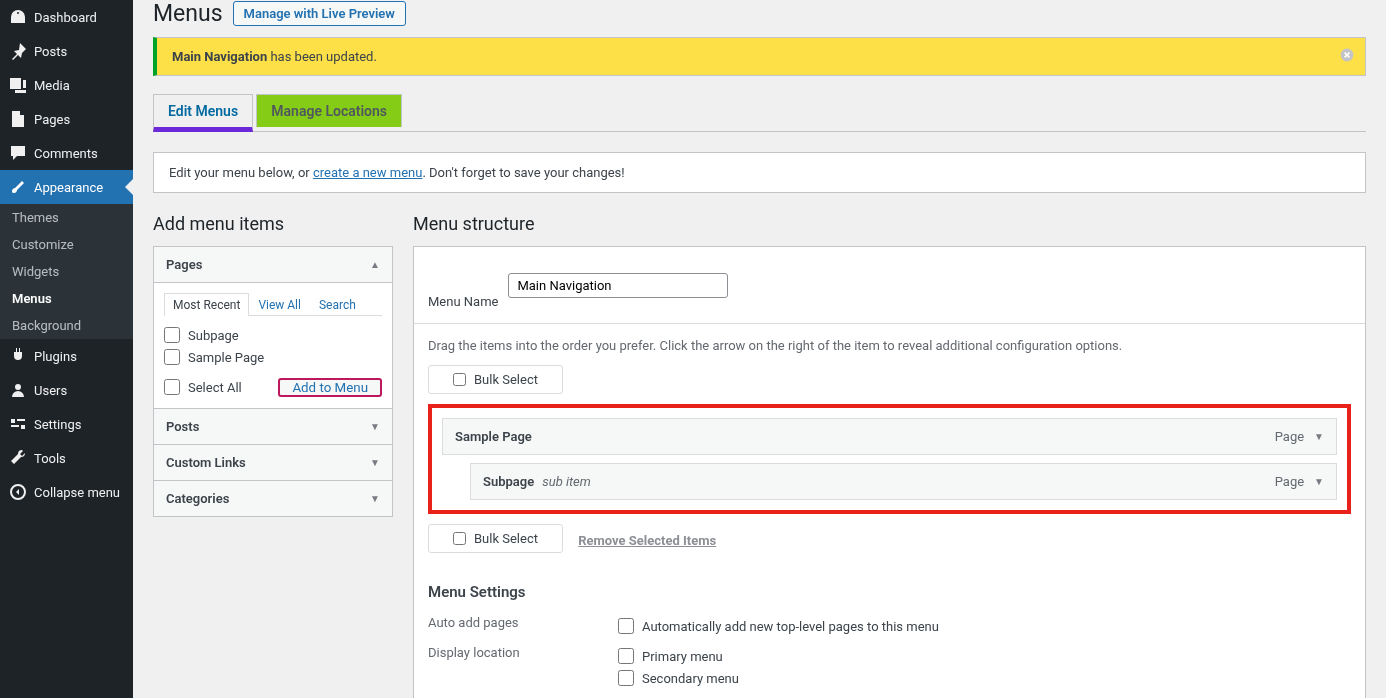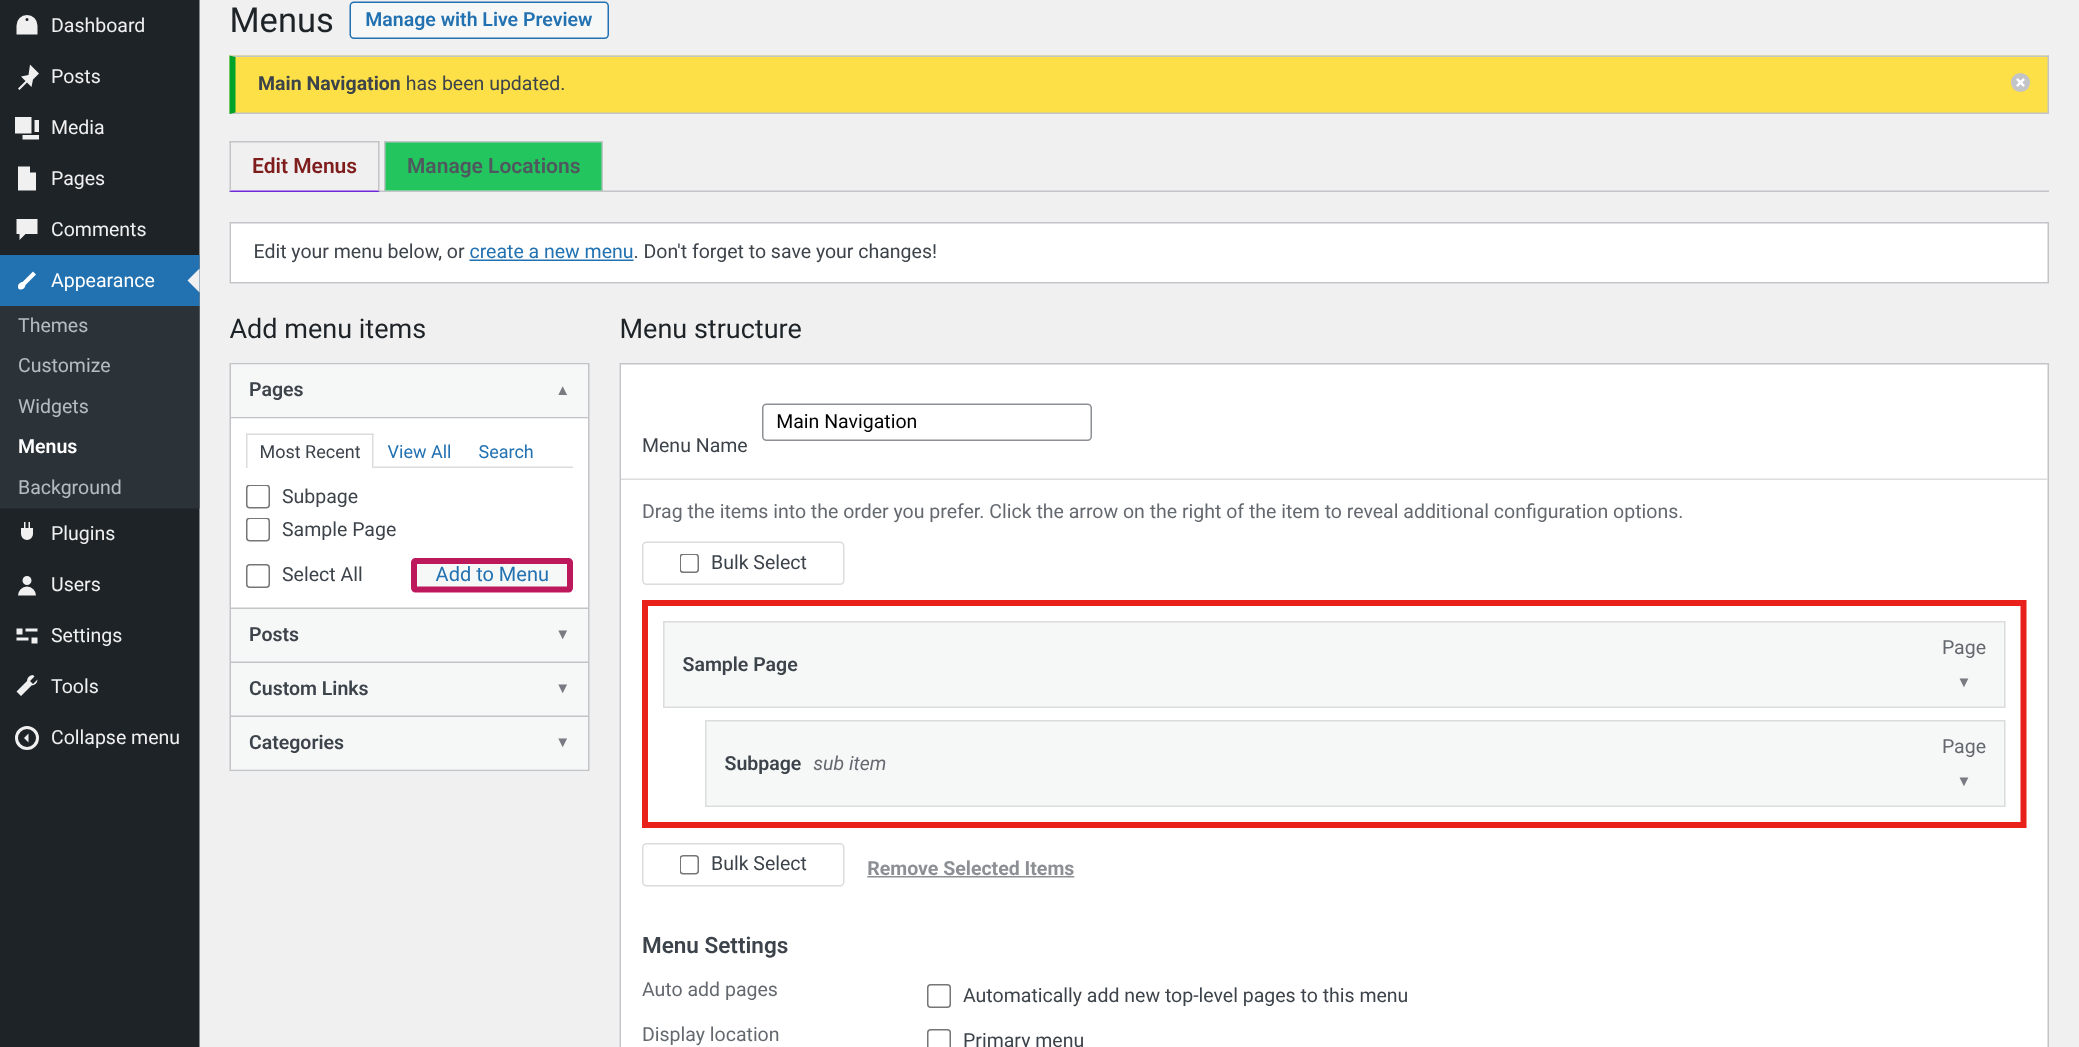--- a/index.html
+++ b/index.html
@@ -20,22 +20,22 @@
 #main { flex: 1; padding: 0 20px 20px; }
 .top-tabs { display: flex; justify-content: flex-end; gap: 6px; padding: 6px 0; }
 .screen-btn { background: #f6f7f7; border: 1px solid #c3c4c7; border-radius: 3px; padding: 3px 10px; font-size: 12px; color: #50575e; cursor: pointer; }
 .title-row { display: flex; align-items: center; gap: 10px; margin-bottom: 10px; }
 h1 { font-size: 23px; font-weight: 400; color: #1d2327; }
 .title-action { border: 1px solid #2271b1; color: #2271b1; background: #f6f7f7; padding: 4px 10px; border-radius: 3px; font-size: 13px; cursor: pointer; font-weight:600;}
 .notice { background: #fde047; border: 1px solid #c3c4c7; border-left: 4px solid #00a32a; padding: 11px 15px; margin-bottom: 18px; position: relative; }
 .notice-dismiss { position: absolute; right: 8px; top: 50%; transform: translateY(-50%); width: 20px; height: 20px; border: none; background: none; cursor: pointer; }
 
 .nav-tab-wrapper { border-bottom: 1px solid #c3c4c7; margin-bottom: 20px; }
-.nav-tab { display: inline-block; padding: 8px 14px; background: #22c55e; border: 1px solid #c3c4c7; border-bottom: none; margin-bottom: -1px; color: #50575e; cursor: pointer; font-size:14px; font-weight:600;}
-.nav-tab.active { background: #f0f0f1; border-bottom: 1px solid #6d28d9; color: #7f1d1d; }
+.nav-tab { display: inline-block; padding: 8px 14px; background: #84cc16; border: 1px solid #c3c4c7; border-bottom: none; margin-bottom: -1px; color: #50575e; cursor: pointer; font-size:14px; font-weight:600;}
+.nav-tab.active { background: #f0f0f1; border-bottom: 5px solid #6d28d9; color: #0369a1; }
 
 .info-box { background: #fff; border: 1px solid #c3c4c7; padding: 12px 15px; margin-bottom: 20px; }
 .info-box a { color: #2271b1; text-decoration: underline; cursor: pointer; }
 
 .cols { display: flex; gap: 20px; }
 .col-left { width: 240px; }
 .col-right { flex: 1; }
 h2 { font-size: 18px; font-weight: 400; margin-bottom: 12px; color: #1d2327; }
 h3 { font-size: 15px; font-weight: 600; margin: 20px 0 10px; }
 
@@ -43,37 +43,37 @@
 .acc-header { background: #f6f7f7; border-bottom: 1px solid #c3c4c7; padding: 10px 12px; font-weight: 600; display: flex; justify-content: space-between; align-items: center; cursor: pointer; }
 .acc-header:last-child { border-bottom: none; }
 .acc-body { padding: 10px; background: #fff; border-bottom: 1px solid #c3c4c7;}
 .subtabs { display: flex; gap: 0; border-bottom: 1px solid #dcdcde; margin-bottom: 8px; font-size:12px;}
 .subtab { padding: 4px 8px; cursor: pointer; border:1px solid transparent; border-bottom:none; margin-bottom:-1px;}
 .subtab.active { border-color:#dcdcde; background:#fff;}
 .subtab.link { color: #2271b1; }
 .chk { display: flex; align-items: center; gap: 8px; padding: 3px 0; }
 .chk input { width: 16px; height: 16px; }
 .acc-footer { display: flex; justify-content: space-between; align-items: center; padding: 8px 0 0; }
-.btn-secondary { background: #f6f7f7; border: 4px solid #be185d; color: #2271b1; padding: 0 12px; border-radius: 3px; cursor: pointer; }
+.btn-secondary { background: #f6f7f7; border: 2px solid #be185d; color: #2271b1; padding: 0 12px; border-radius: 3px; cursor: pointer; }
 
 .menu-edit { background: #fff; border: 1px solid #c3c4c7; }
 .menu-name-row { padding: 14px; border-bottom: 1px solid #dcdcde; display: flex; align-items: center; gap: 10px; }
 .menu-name-row label { font-size: 13px; margin-top: 33px; }
 .menu-name-row input { padding: 4px 8px; border: 1px solid #8c8f94; border-radius: 3px; width: 220px; font-size: 13px; }
 .menu-body { padding: 14px; }
 .desc { color: #646970; margin-bottom: 12px; }
 .bulk { display: inline-flex; align-items: center; gap: 8px; padding: 6px 24px; border: 1px solid #dcdcde; border-radius:3px; margin-bottom: 10px; justify-content: space-between; }
 .remove-link { color: #8c8f94; text-decoration: underline; margin-left: 12px; cursor:pointer;font-weight:bold;}
 
 .highlight-box { border: 4px solid #e8221b; padding: 10px; margin-bottom: 10px; }
 .menu-structure-item { background: #f6f7f7; border: 1px solid #dcdcde; padding: 10px 12px; display: flex; justify-content: space-between; align-items: center; margin-bottom: 8px; cursor:move;}
 .menu-structure-item .left { display: flex; gap: 8px; align-items: baseline; }
 .menu-structure-item .left strong { font-weight: 600; }
 .menu-structure-item .left em { color: #646970; font-style: italic; }
-.menu-structure-item .right { color: #646970; display: flex; gap: 10px; align-items: center; flex-direction: column; }
+.menu-structure-item .right { color: #646970; display: flex; gap: 10px; align-items: center; }
 .menu-structure-item.child { margin-left: 28px; }
 
 .settings-row { display: flex; padding: 4px 0; }
 .settings-row .lbl { width: 190px; color: #646970; }
 .settings-row .opts { flex: 1; }
 
 .tri { font-size: 10px; color: #787c82; }
 svg.ico { width:20px; height:20px; fill:currentColor; }
 .dismiss-svg { fill:#787c82; }
 </style>

